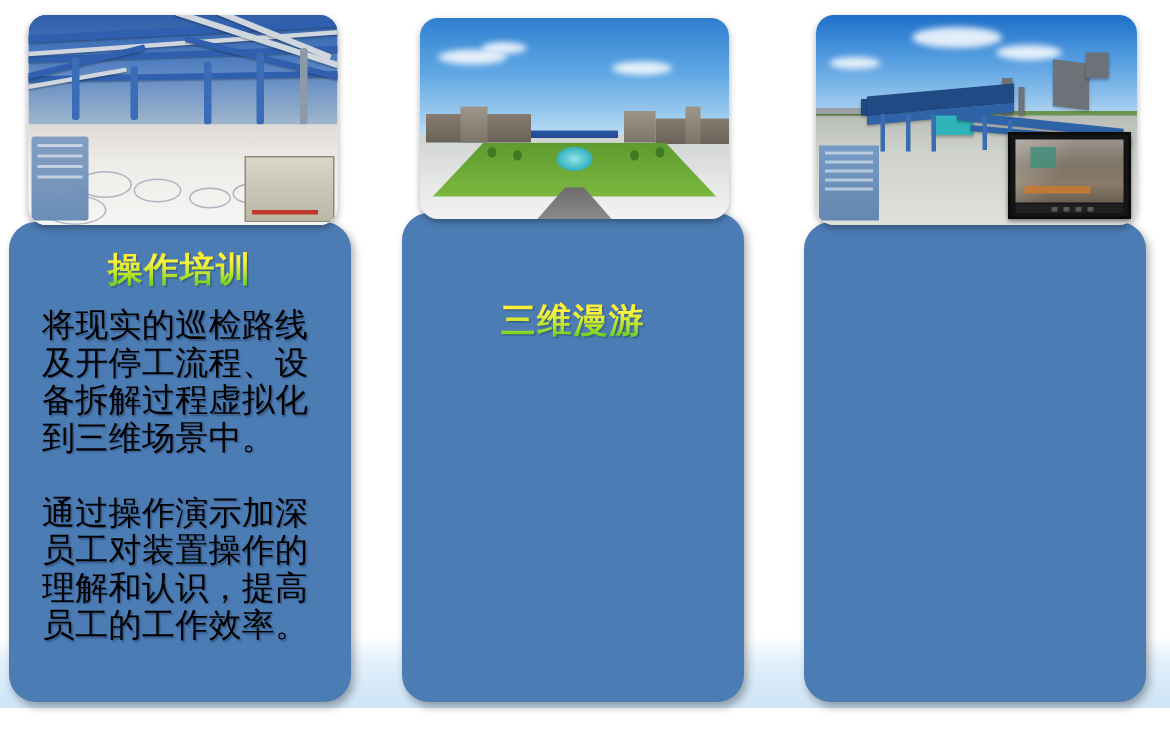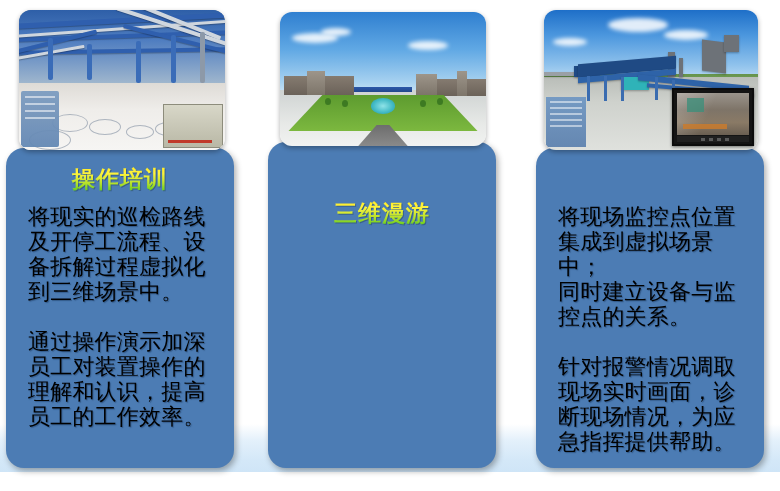--- a/index.html
+++ b/index.html
@@ -387,25 +387,16 @@
             <span style="left:34%"></span>
             <span style="left:45%"></span>
             <span style="left:56%"></span>
             <span style="left:67%"></span>
           </div>
         </div>
       </div>
     </div>
 
     <div class="panel">
-      <div class="panel-body">将现场监控点位置
-集成到虚拟场景中；
-同时建立设备与监
-控点的关系。
-
-针对报警情况调取
-现场实时画面，诊
-断现场情况，为应
-急指挥提供帮助。</div>
     </div>
   </div>
 
 </div>
 
 </body></html>

